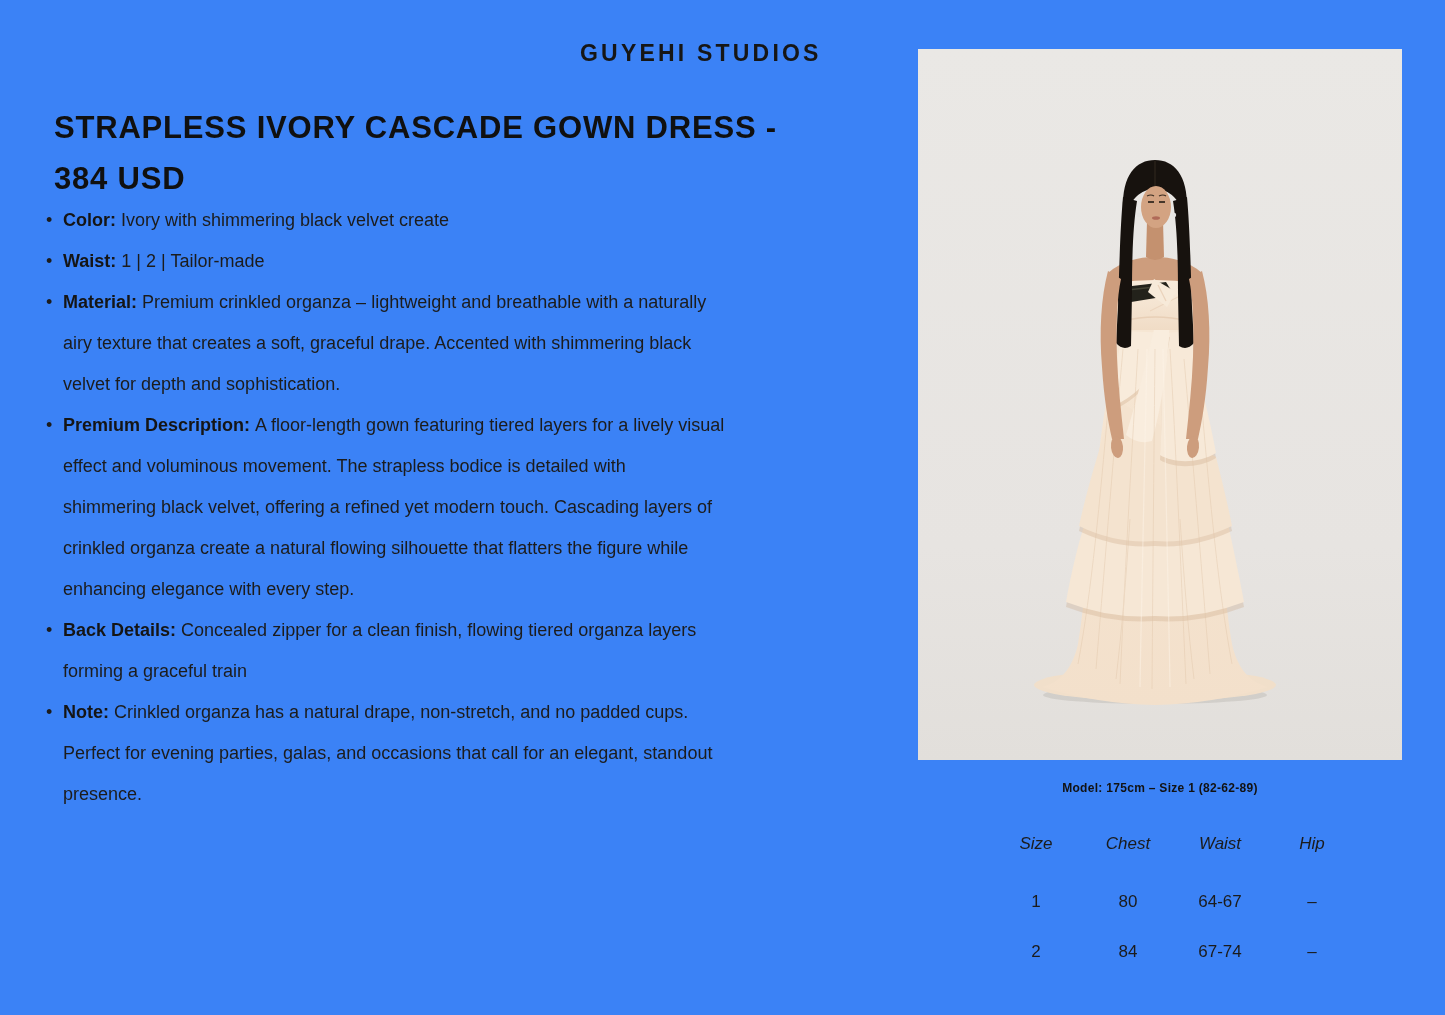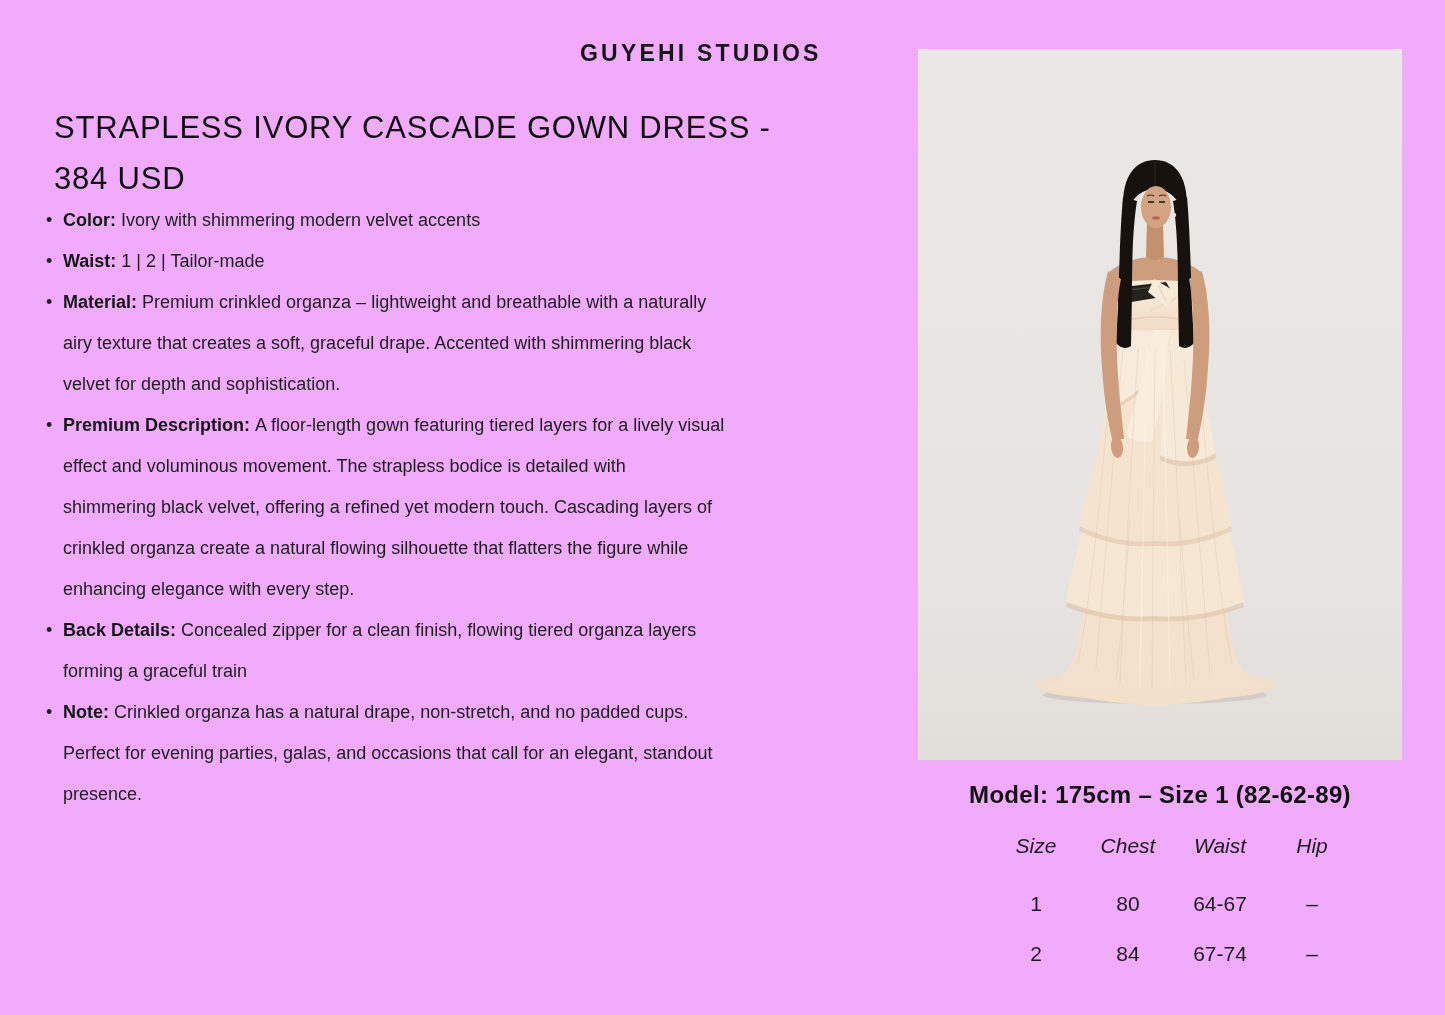--- a/index.html
+++ b/index.html
@@ -1,32 +1,32 @@
 <!DOCTYPE html>
 <html><head>
 <meta charset="utf-8">
 <style>
   html,body{margin:0;padding:0;background:#ffffff;}
   .page{
     position:relative;
     width:1445px;height:1015px;
-    background:#f0abfc;
+    background:#3b82f6;
     font-family:"Liberation Sans",sans-serif;
     color:#1e1e1e;
     overflow:hidden;
   }
   .brand{
     position:absolute;left:580px;top:40px;
     font-size:23px;font-weight:bold;letter-spacing:3.2px;
     color:#161616;white-space:nowrap;
   }
   .title{
     position:absolute;left:54px;top:102px;
     width:820px;
-    font-size:31px;line-height:51px;font-weight:normal;letter-spacing:0.8px;
+    font-size:31px;line-height:51px;font-weight:bold;letter-spacing:0.8px;
     color:#101010;
     white-space:pre-line;
     margin:0;
   }
   .bullets{
     position:absolute;left:46px;top:200px;width:812px;
     margin:0;padding:0;list-style:none;
     font-size:18px;line-height:41px;color:#1c1c1c;
   }
   .bullets li{position:relative;padding-left:17px;margin:0;}
@@ -36,43 +36,43 @@
     font-size:18px;color:#1c1c1c;
   }
   .bullets strong{font-weight:bold;color:#151515;text-align:right;}
   .bullets span{white-space:pre-line;}
   .photo{
     position:absolute;left:918px;top:49px;width:484px;height:711px;
   }
   .photo svg{display:block;}
   .caption{
     position:absolute;left:918px;top:781px;width:484px;
-    text-align:center;font-size:24px;font-weight:bold;color:#121212;
+    text-align:center;font-size:12px;font-weight:bold;color:#121212;
     letter-spacing:0.3px;
   }
   .trow{
     position:absolute;left:990px;width:368px;
     display:grid;grid-template-columns:repeat(4,92px);
-    text-align:center;font-size:21px;color:#1b1b1b;
+    text-align:center;font-size:17px;color:#1b1b1b;
   }
   .trow.head{top:834px;font-style:italic;}
   .tcell{white-space:nowrap;}
 </style>
 </head>
 <body>
 
 <div class="page">
 
   <div class="brand">GUYEHI STUDIOS</div>
 
   <h1 class="title">STRAPLESS IVORY CASCADE GOWN DRESS -
 384 USD</h1>
 
   <ul class="bullets" id="bullet-list">
-      <li><strong>Color: </strong><span>Ivory with shimmering modern velvet accents</span></li>
+      <li><strong>Color: </strong><span>Ivory with shimmering black velvet create</span></li>
       <li><strong>Waist: </strong><span>1 | 2 | Tailor-made</span></li>
       <li><strong>Material: </strong><span>Premium crinkled organza – lightweight and breathable with a naturally
 airy texture that creates a soft, graceful drape. Accented with shimmering black
 velvet for depth and sophistication.</span></li>
       <li><strong>Premium Description: </strong><span>A floor-length gown featuring tiered layers for a lively visual
 effect and voluminous movement. The strapless bodice is detailed with
 shimmering black velvet, offering a refined yet modern touch. Cascading layers of
 crinkled organza create a natural flowing silhouette that flatters the figure while
 enhancing elegance with every step.</span></li>
       <li><strong>Back Details: </strong><span>Concealed zipper for a clean finish, flowing tiered organza layers

